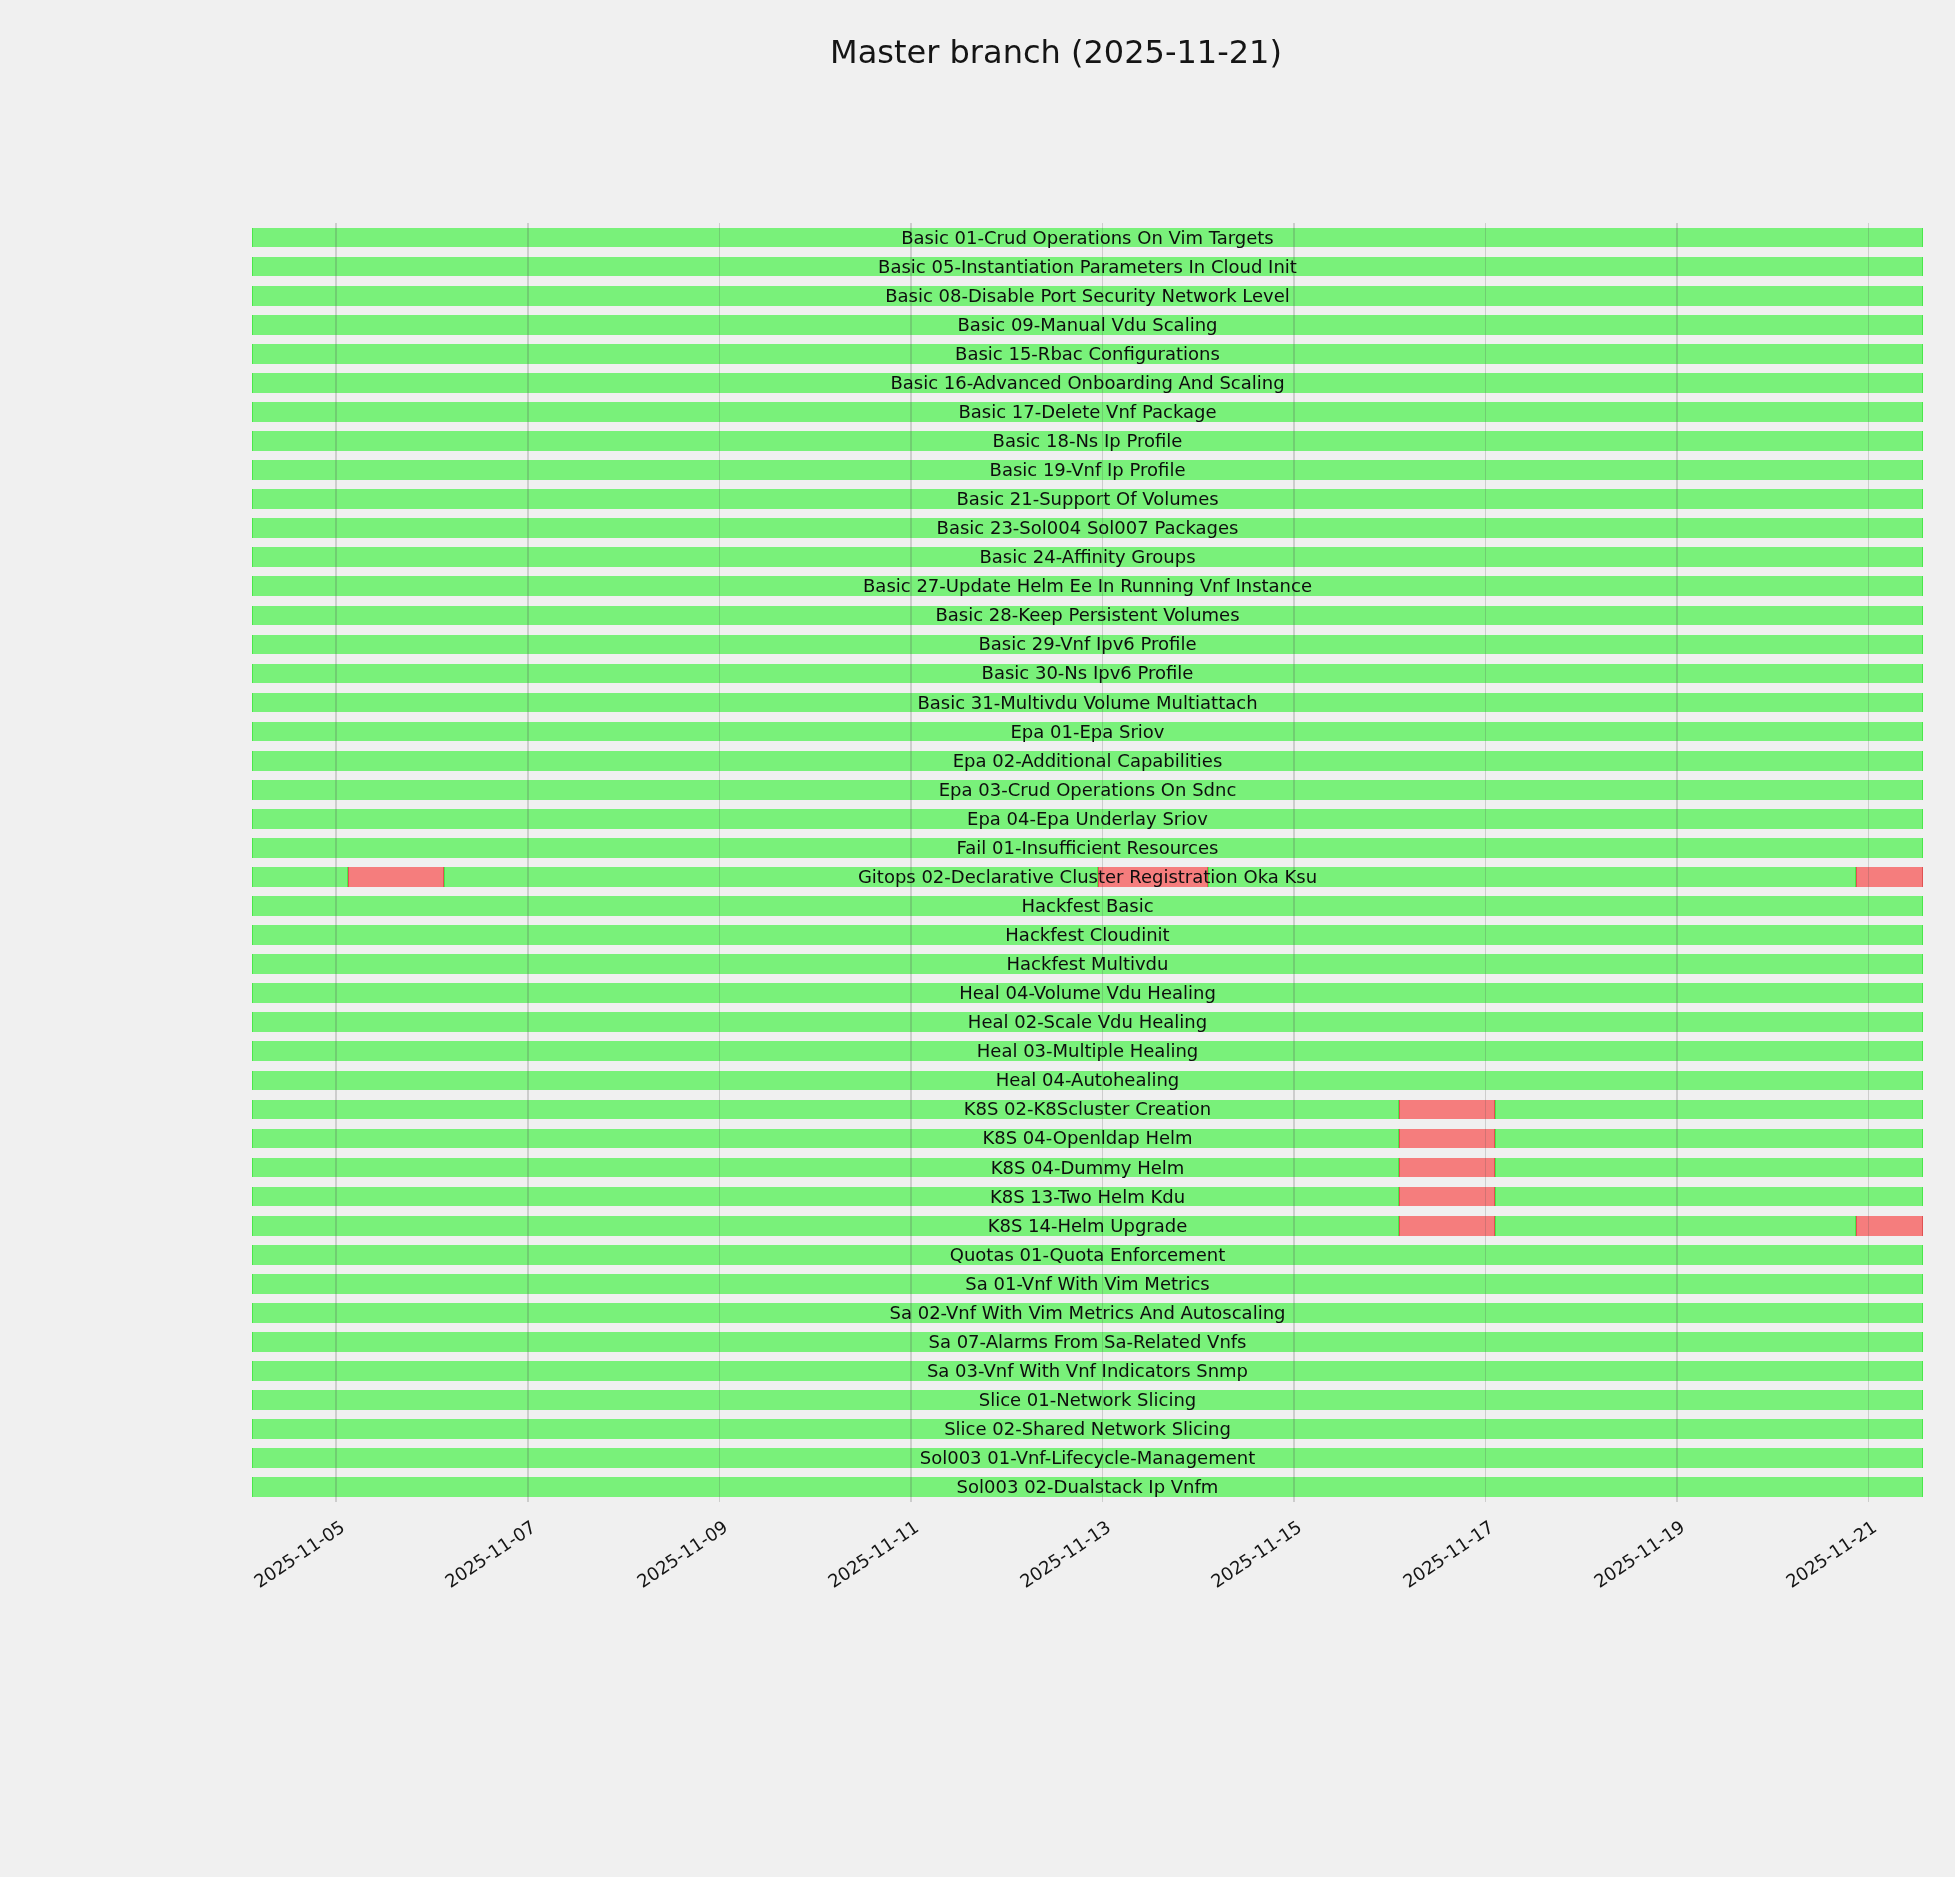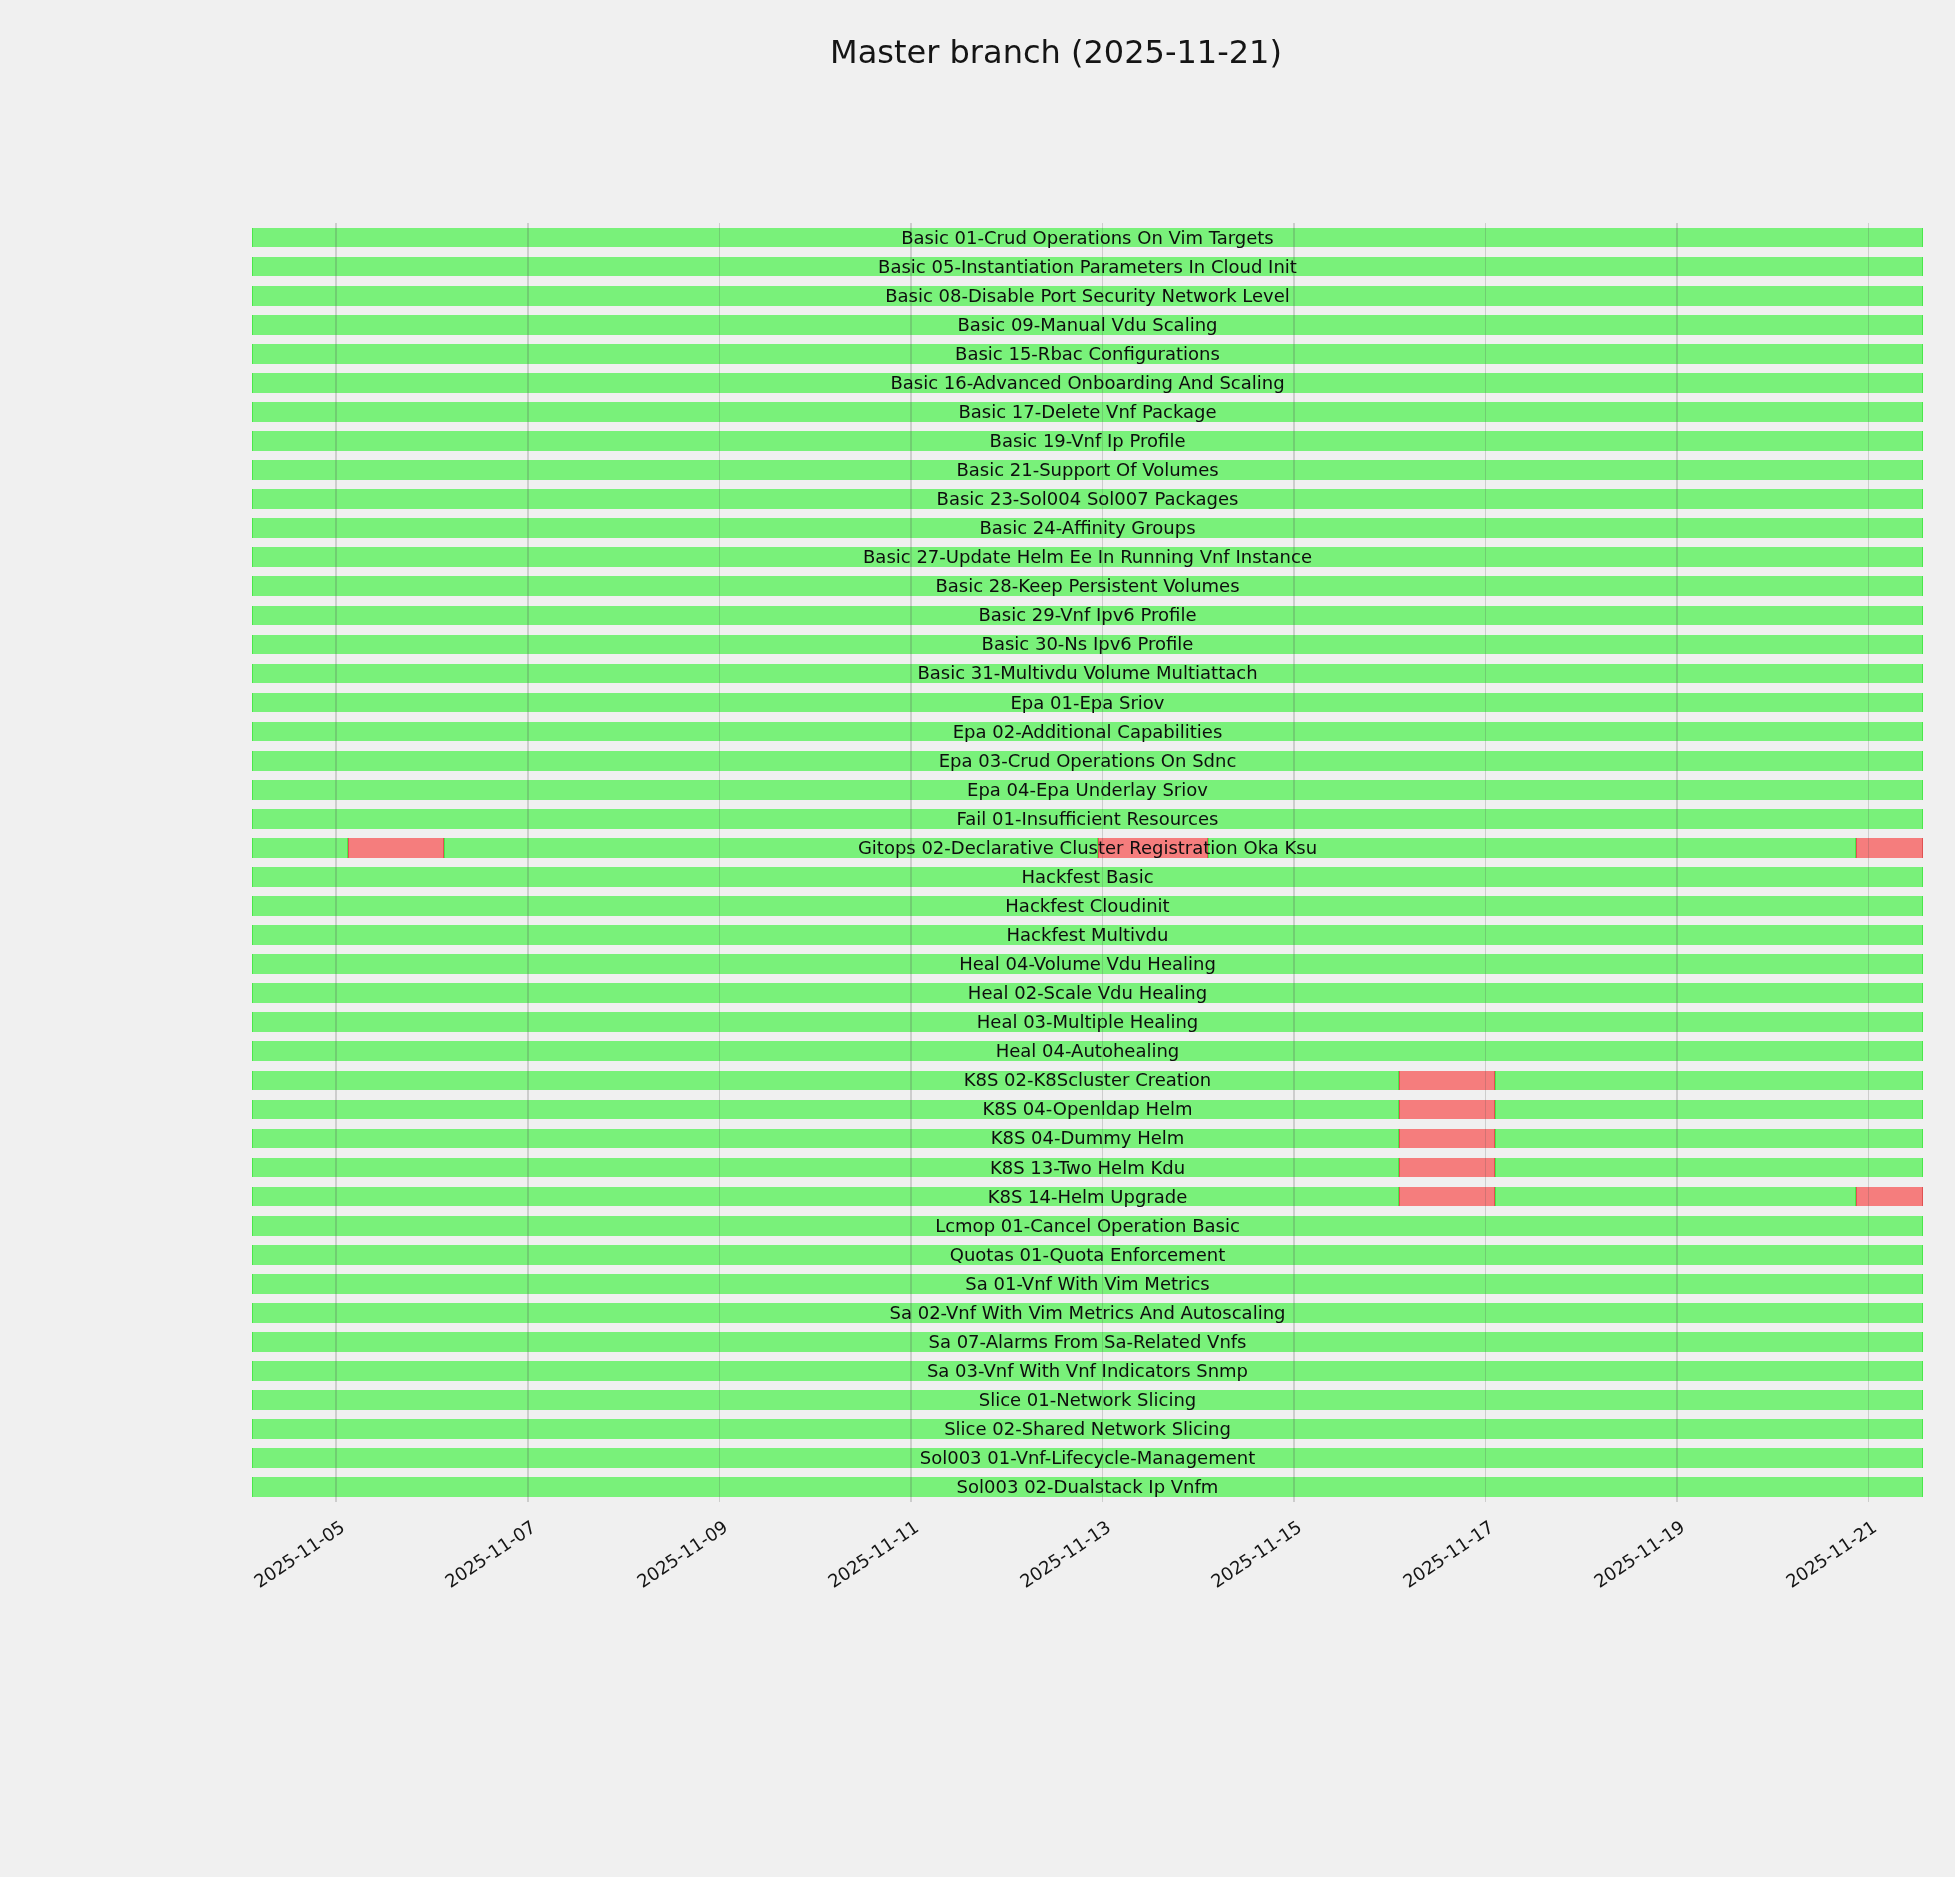--- a/index.html
+++ b/index.html
@@ -72,20 +72,26 @@
         </div>
         <div class="row">
           <div class="bar">
             <div class="seg pass" style="left: 0%; width: 100%;"></div>
             <span class="rowlabel">Basic 17-Delete Vnf Package</span>
           </div>
         </div>
         <div class="row">
           <div class="bar">
             <div class="seg pass" style="left: 0%; width: 100%;"></div>
+            <span class="rowlabel">Basic 18-Ns Ip Profile</span>
+          </div>
+        </div>
+        <div class="row">
+          <div class="bar">
+            <div class="seg pass" style="left: 0%; width: 100%;"></div>
             <span class="rowlabel">Basic 19-Vnf Ip Profile</span>
           </div>
         </div>
         <div class="row">
           <div class="bar">
             <div class="seg pass" style="left: 0%; width: 100%;"></div>
             <span class="rowlabel">Basic 21-Support Of Volumes</span>
           </div>
         </div>
         <div class="row">
@@ -245,26 +251,20 @@
             <span class="rowlabel">K8S 13-Two Helm Kdu</span>
           </div>
         </div>
         <div class="row">
           <div class="bar">
             <div class="seg pass" style="left: 0%; width: 68.6533%;"></div>
             <div class="seg fail" style="left: 68.6533%; width: 5.73066%;"></div>
             <div class="seg pass" style="left: 74.384%; width: 21.6046%;"></div>
             <div class="seg fail" style="left: 95.9885%; width: 4.01146%;"></div>
             <span class="rowlabel">K8S 14-Helm Upgrade</span>
-          </div>
-        </div>
-        <div class="row">
-          <div class="bar">
-            <div class="seg pass" style="left: 0%; width: 100%;"></div>
-            <span class="rowlabel">Lcmop 01-Cancel Operation Basic</span>
           </div>
         </div>
         <div class="row">
           <div class="bar">
             <div class="seg pass" style="left: 0%; width: 100%;"></div>
             <span class="rowlabel">Quotas 01-Quota Enforcement</span>
           </div>
         </div>
         <div class="row">
           <div class="bar">

